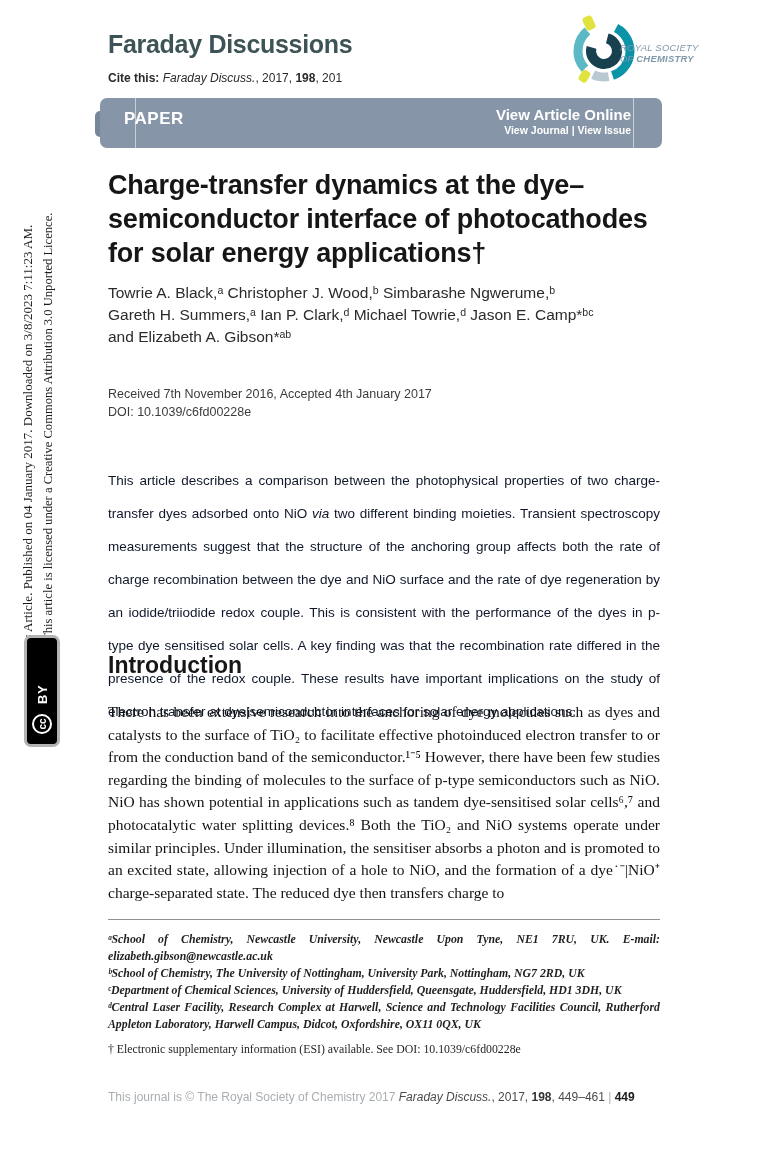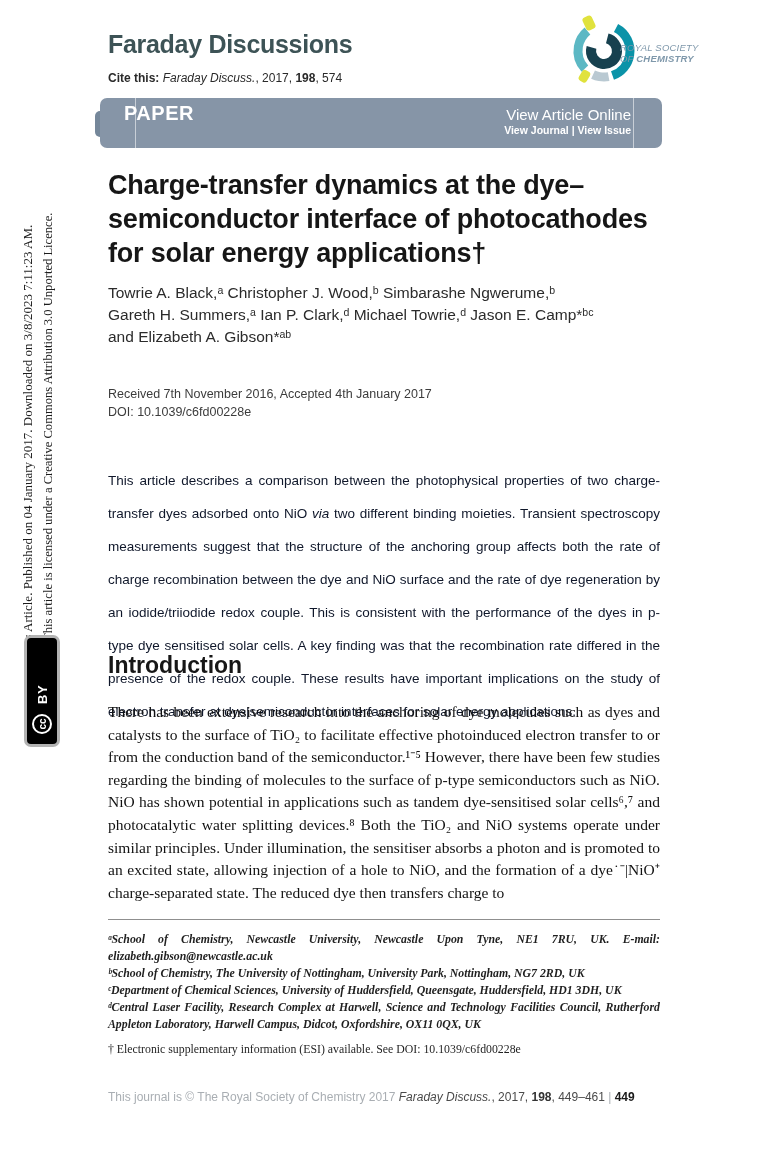--- a/index.html
+++ b/index.html
@@ -36,24 +36,24 @@
   .logo { position:absolute; left:566px; top:10px; display:flex; align-items:center;font-style:italic; }
   .logo-text { margin-left:-28px; margin-top:4px; color:#7f98ab; font-size:9.5px;
                line-height:11px; letter-spacing:.2px; white-space:nowrap; }
   .logo-text .b { font-weight:bold; }
 
   
   .banner-tab { position:absolute; left:95px; top:111px; width:14px; height:26px;
                 background:#75879a; border-radius:5px; }
   .banner { position:absolute; left:100px; top:98px; width:562px; height:50px;
             background:#8695a7; border-radius:7px; }
-  .banner-label { position:absolute; left:24px; top:4px; color:#fff; font-size:20px;
+  .banner-label { position:absolute; left:24px; top:11px; color:#fff; font-size:17px;
                   font-weight:700; letter-spacing:.5px; }
   .banner-right { position:absolute; right:31px; top:8px; text-align:right; color:#fff; }
-  .banner-right .vao { font-size:15px; font-weight:400; line-height:18px; }
+  .banner-right .vao { font-size:15px; font-weight:700; line-height:18px; }
   .banner-right .vjv { font-size:10.5px; font-weight:700; line-height:13px; }
   .banner-vline { position:absolute; top:0; bottom:0; width:1px;
                   background:rgba(255,255,255,.55); }
   .banner-vline.l { left:35px; } .banner-vline.r { left:533px; }
 
   
   .title { position:absolute; left:108px; top:168px; width:560px; font-size:27px;
            line-height:34px; font-weight:600; color:#161616; letter-spacing:-.2px; }
   .authors { position:absolute; left:108px; top:282px; width:560px; font-size:15.5px;
              line-height:22px; color:#2b2b2b; }
@@ -100,21 +100,21 @@
       <div class="cc-badge">
         <span class="cc-circle">cc</span>
         <span class="cc-by">BY</span>
       </div>
     </div>
   </div>
 
   <div class="journal-title">Faraday Discussions</div>
 
   <div class="cite-line">
-    <span class="b">Cite this: </span><span class="i">Faraday Discuss.</span><span>, 2017, </span><span class="b">198</span><span>, 574</span>
+    <span class="b">Cite this: </span><span class="i">Faraday Discuss.</span><span>, 2017, </span><span class="b">198</span><span>, 201</span>
   </div>
 
   <div class="logo">
     <svg width="82" height="82" viewBox="0 0 82 82">
 
       <circle cx="38" cy="41" r="26" fill="none" stroke="#0b93a8" stroke-width="9" stroke-dasharray="60 104" stroke-dashoffset="-8" transform="rotate(-80 38 41)"></circle>
       <circle cx="38" cy="41" r="26" fill="none" stroke="#5cb8c4" stroke-width="9" stroke-dasharray="42 122" stroke-dashoffset="-98" transform="rotate(-80 38 41)"></circle>
       <circle cx="38" cy="41" r="26" fill="none" stroke="#b9c9d2" stroke-width="9" stroke-dasharray="16 148" stroke-dashoffset="-72" transform="rotate(-80 38 41)"></circle>
       <rect x="18" y="6" width="10" height="14" rx="3" fill="#e0e23d" transform="rotate(-25 23 13)"></rect>
       <rect x="14" y="60" width="9" height="12" rx="3" fill="#e0e23d" transform="rotate(30 18 66)"></rect>

